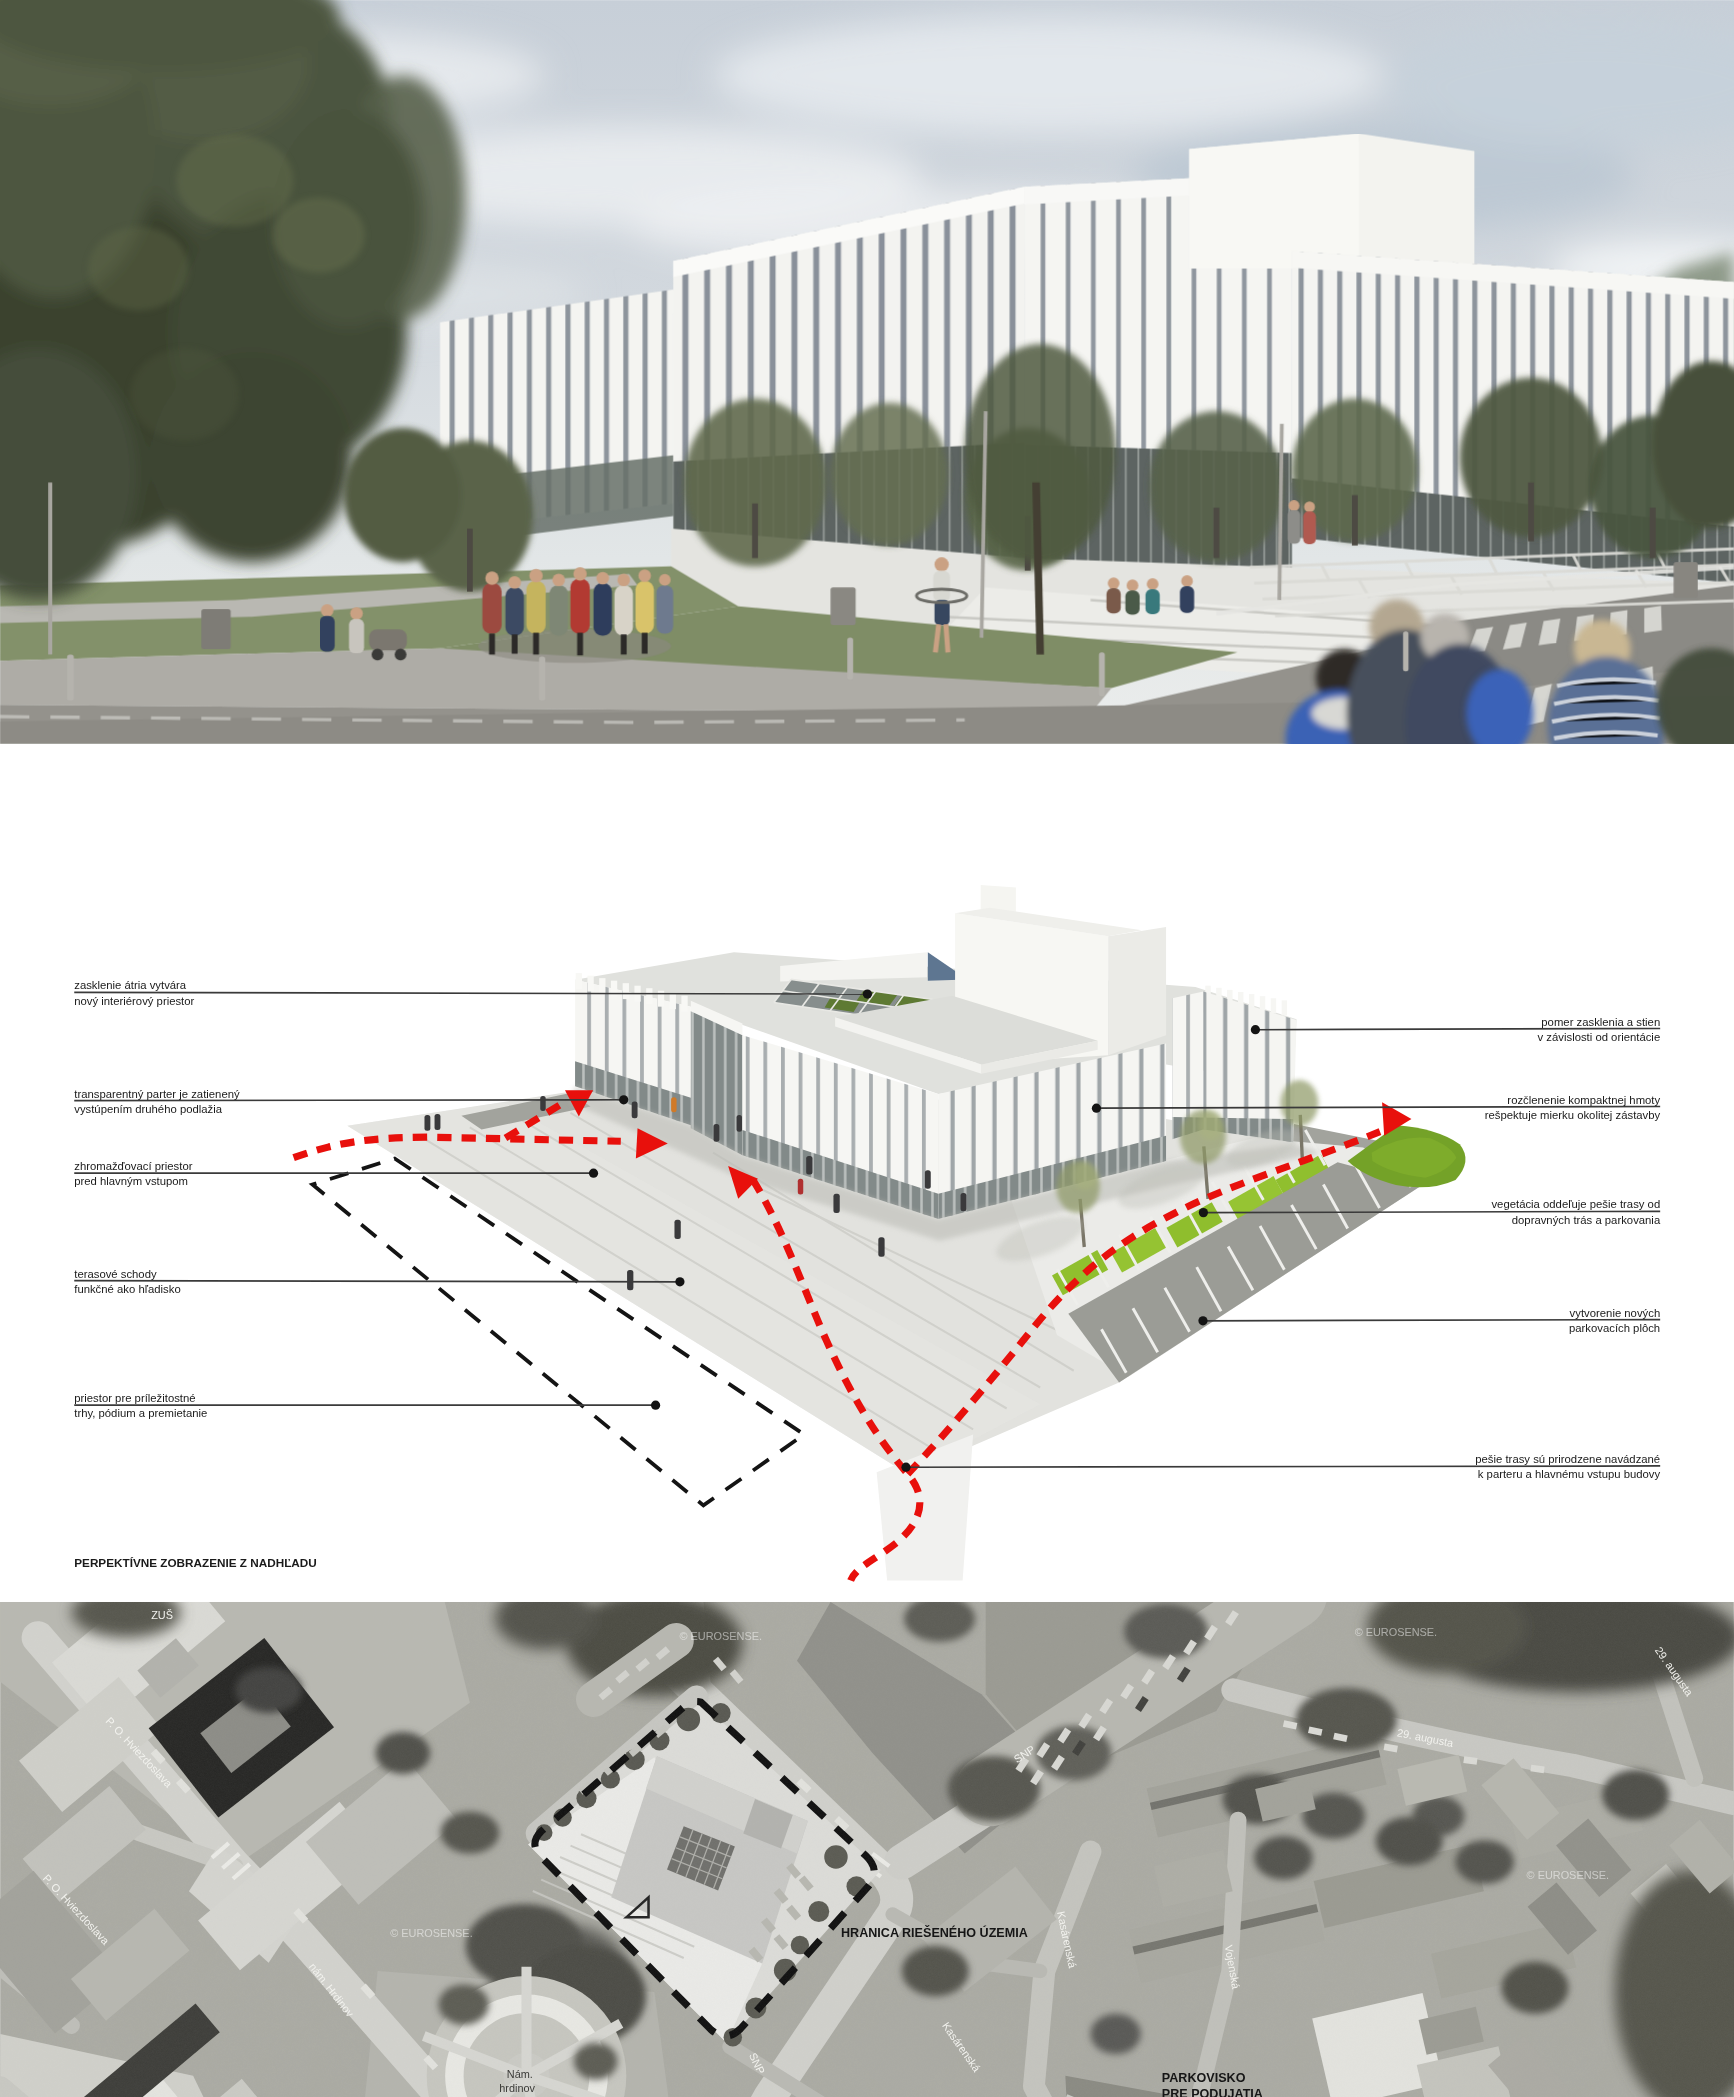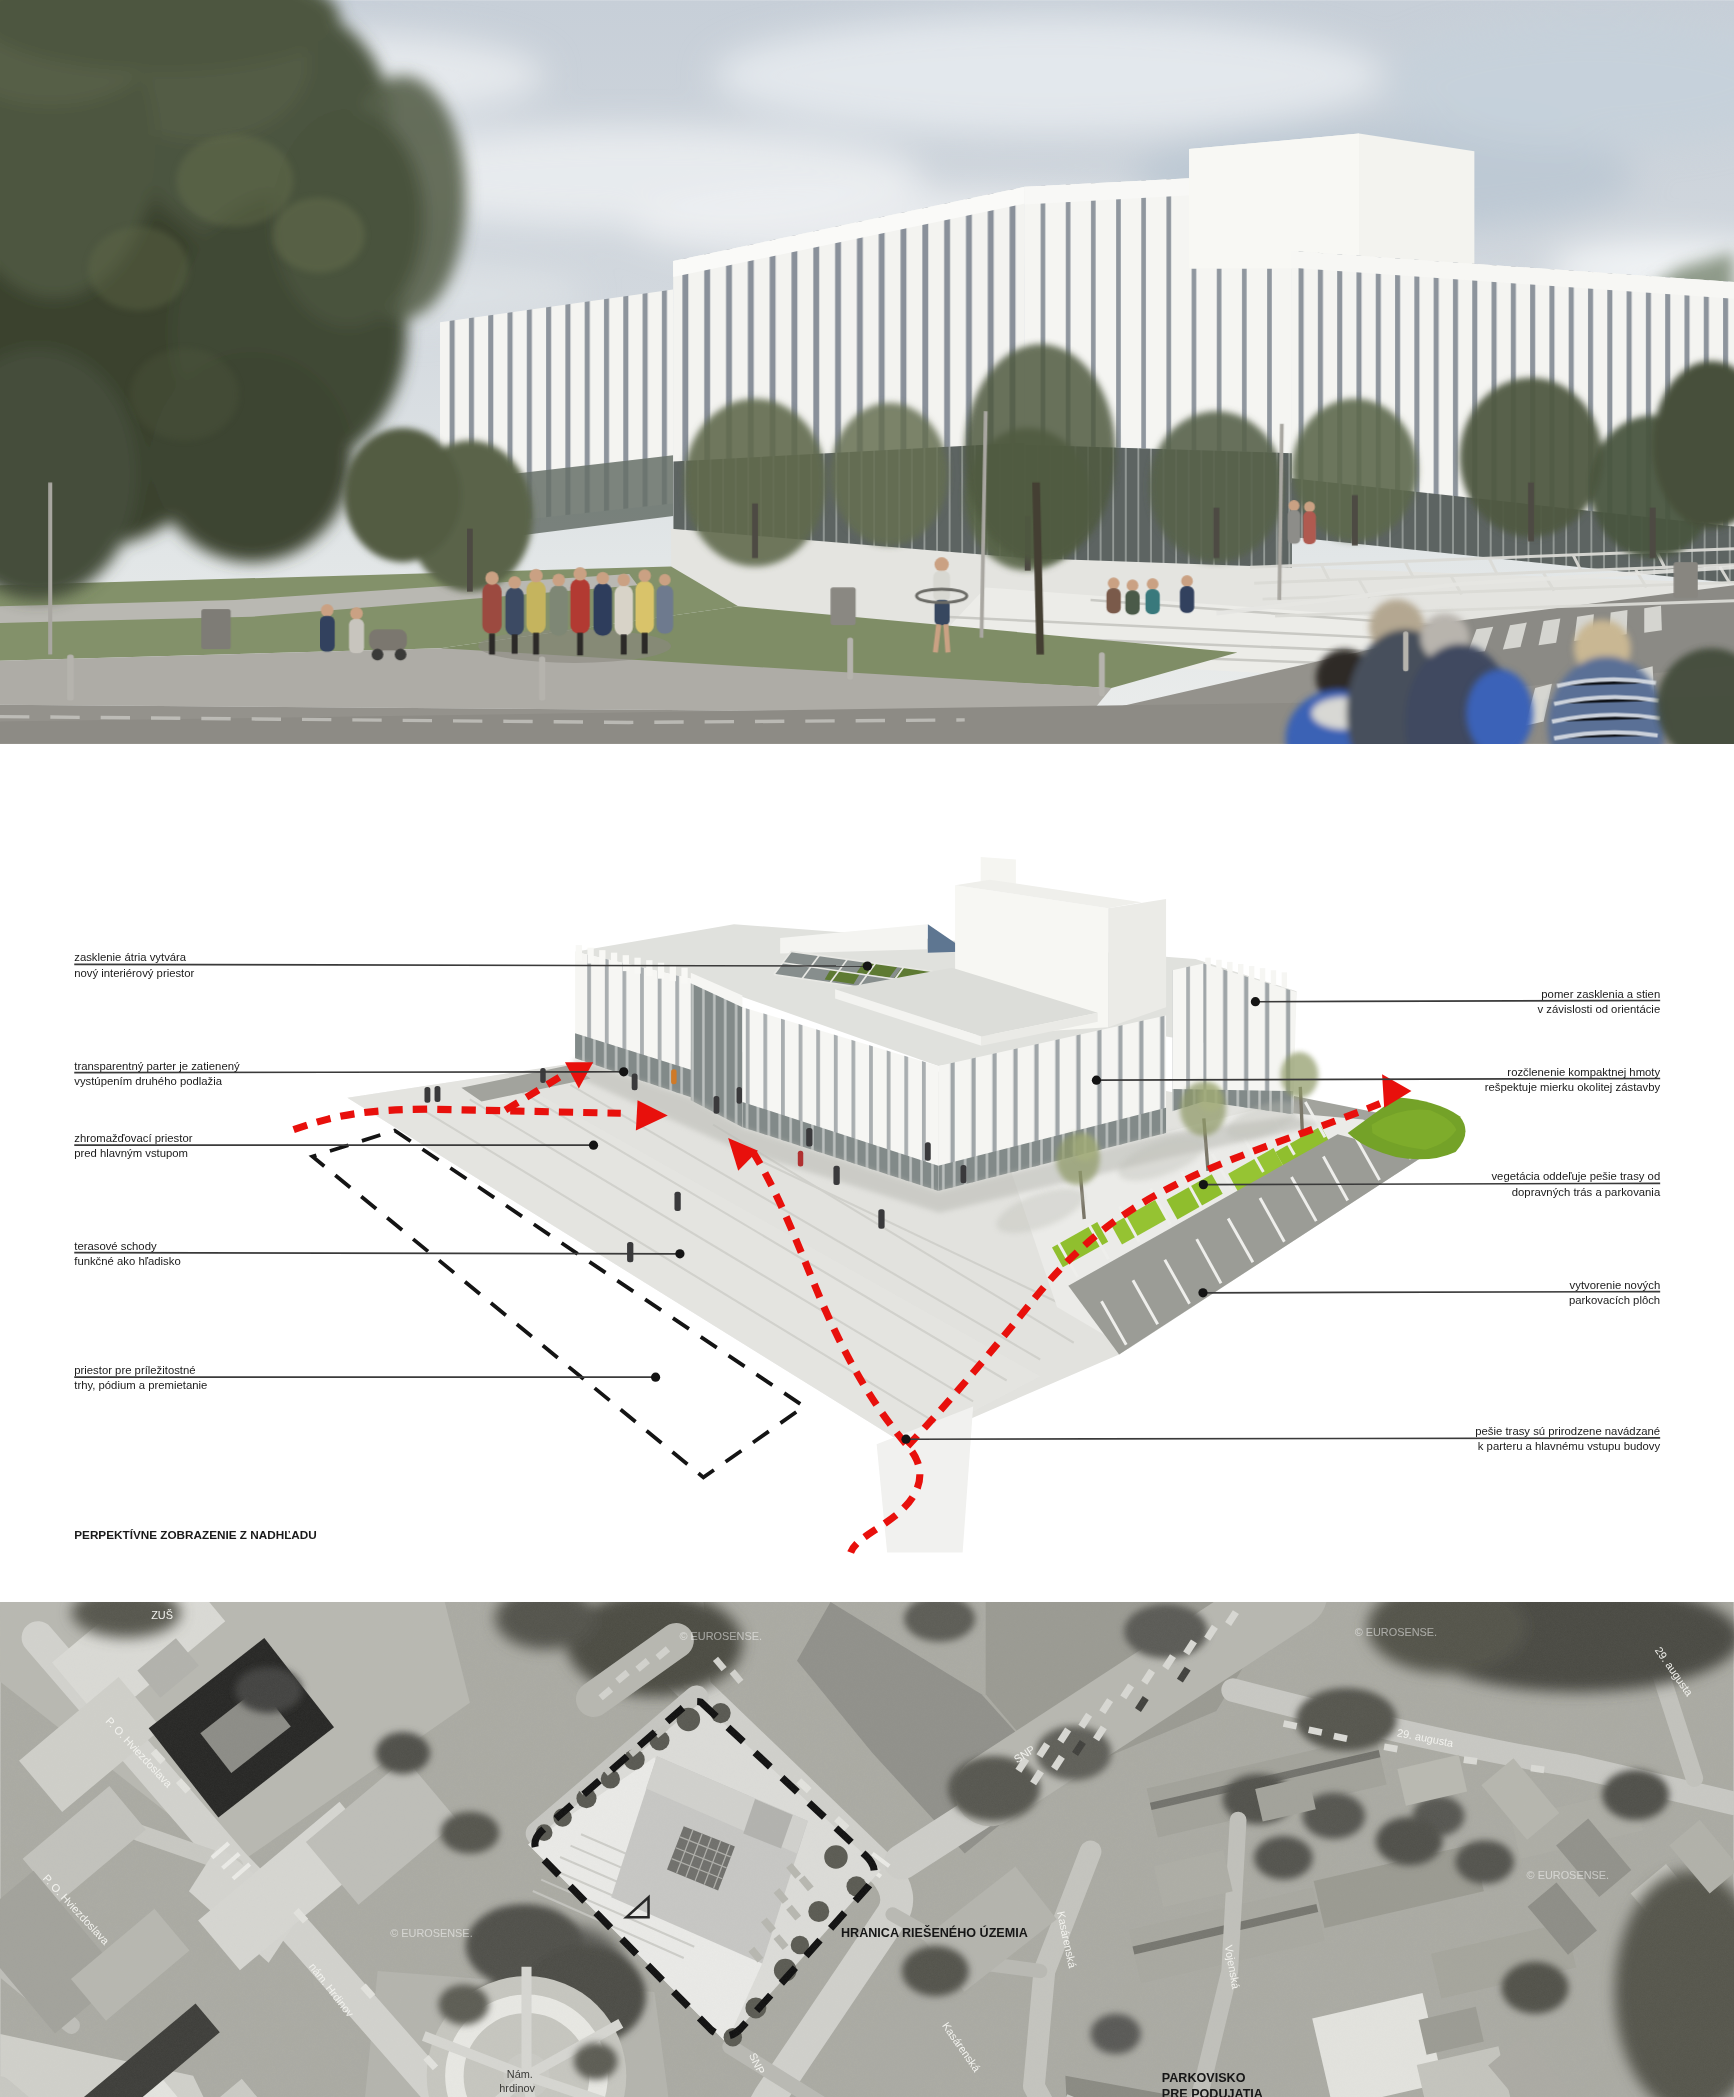--- a/index.html
+++ b/index.html
@@ -1,19 +1,19 @@
 <!DOCTYPE html>
 <html style="font-size:6.7px"><head>
 <meta charset="utf-8">
 <style>
 html,body{margin:0;padding:0;background:#fff;}
 .page{position:relative;width:1734px;height:2478px;background:#ffffff;overflow:hidden;font-family:"Liberation Sans",sans-serif;}
 .sec{position:absolute;left:0;}
 #photo{top:0;width:1734px;height:744px;}
-#diagram{top:744px;width:1734px;height:859px;}
+#diagram{top:772px;width:1734px;height:859px;}
 #map{top:1602px;width:1734px;height:759px;}
 </style>
 </head>
 <body>
 <div class="page">
 
 <div class="sec" id="photo">
 <svg width="1734" height="744" viewBox="0 0 4134 1773">
 <defs>
 <linearGradient id="skyg" x1="0" y1="0" x2="0" y2="1">

